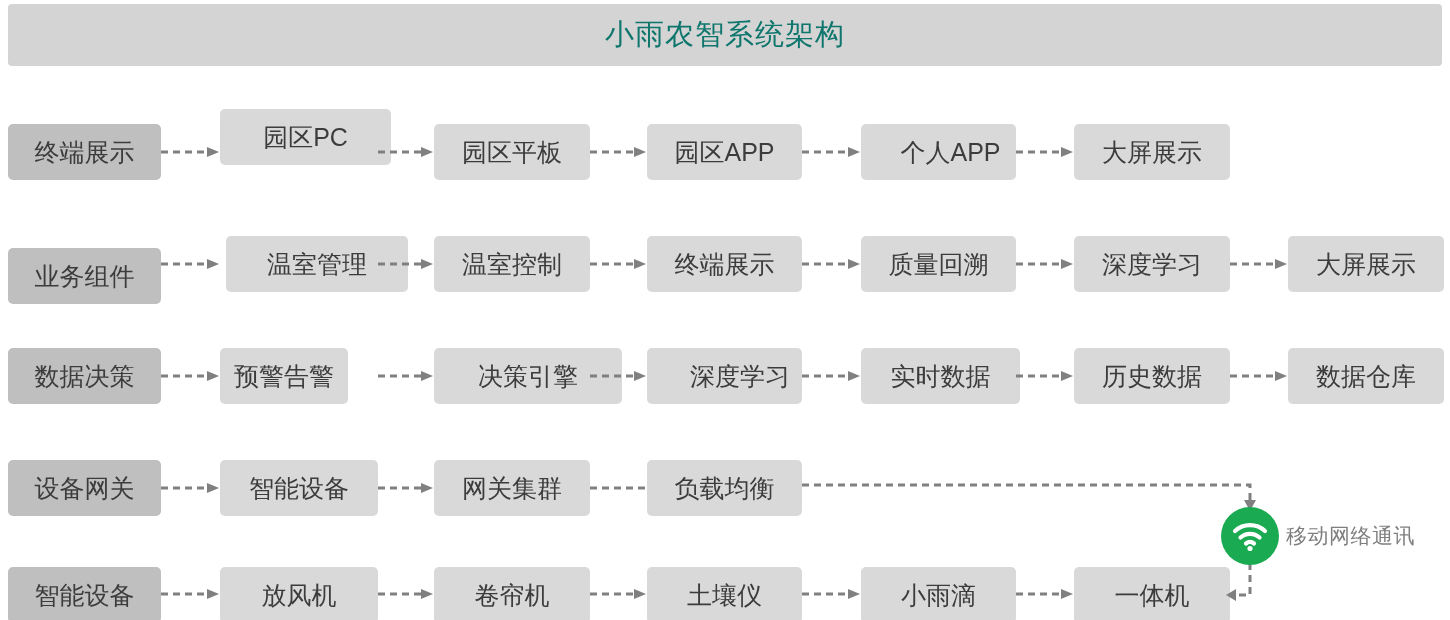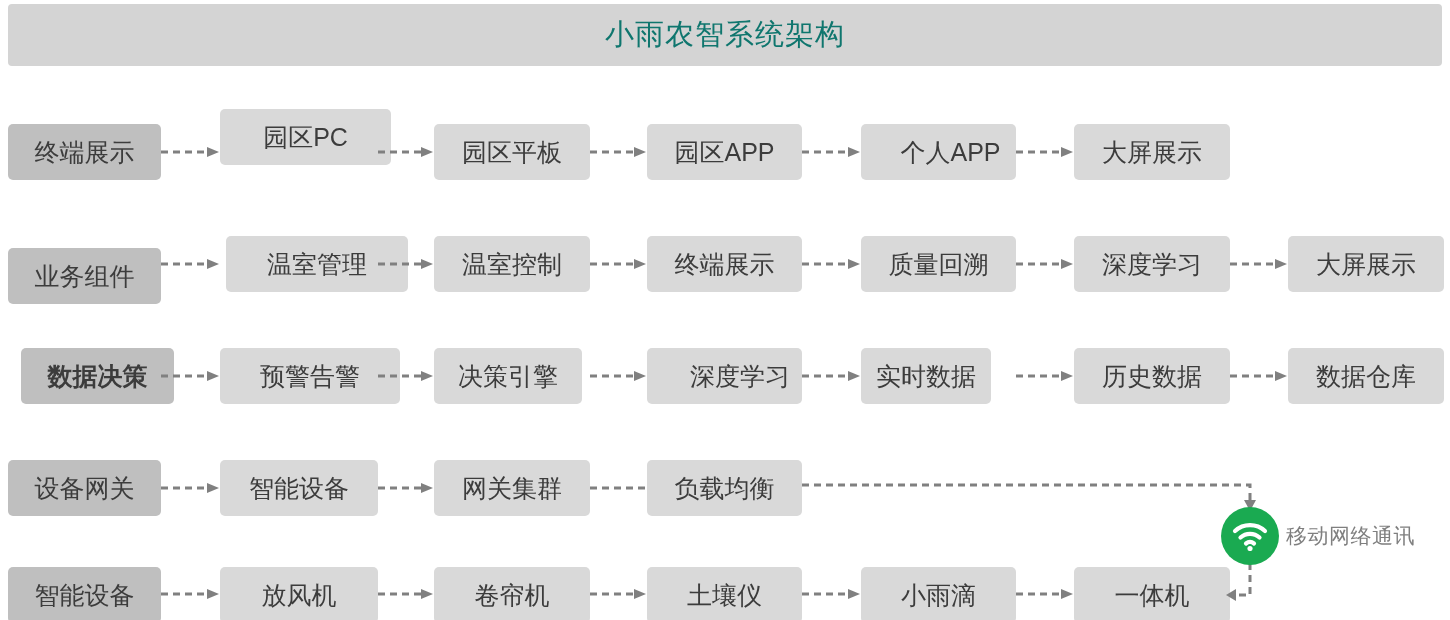--- a/index.html
+++ b/index.html
@@ -188,25 +188,25 @@
         <path d="M45,1 L57,6 L45,11 Z" fill="#808080"></path>
       </svg>
     </span>
   <span class="arrow-h" style="left:1230px;top:258px; width:58px;">
       <svg width="58" height="12" viewBox="0 0 58 12">
         <line x1="0" y1="6" x2="45" y2="6" stroke="#808080" stroke-width="3" stroke-dasharray="7,5"></line>
         <path d="M45,1 L57,6 L45,11 Z" fill="#808080"></path>
       </svg>
     </span>
 
-  <div class="node layer-label" style="left:21px;   top:348px; width:153px;font-weight:bold;">数据决策</div>
-  <div class="node" style="left:220px; top:348px; width:180px;">预警告警</div>
-  <div class="node" style="left:434px; top:348px; width:148px;">决策引擎</div>
+  <div class="node layer-label" style="left:8px;   top:348px; width:153px;">数据决策</div>
+  <div class="node" style="left:220px; top:348px; width:128px;">预警告警</div>
+  <div class="node" style="left:434px; top:348px; width:188px;">决策引擎</div>
   <div class="node" style="left:647px; top:348px; width:155px;padding-left:31px;">深度学习</div>
-  <div class="node" style="left:861px; top:348px; width:130px;">实时数据</div>
+  <div class="node" style="left:861px; top:348px; width:159px;">实时数据</div>
   <div class="node" style="left:1074px;top:348px; width:156px;">历史数据</div>
   <div class="node" style="left:1288px;top:348px; width:156px;">数据仓库</div>
 
   <span class="arrow-h" style="left:161px; top:370px; width:59px;">
       <svg width="59" height="12" viewBox="0 0 59 12">
         <line x1="0" y1="6" x2="46" y2="6" stroke="#808080" stroke-width="3" stroke-dasharray="7,5"></line>
         <path d="M46,1 L58,6 L46,11 Z" fill="#808080"></path>
       </svg>
     </span>
   <span class="arrow-h" style="left:378px; top:370px; width:56px;">

